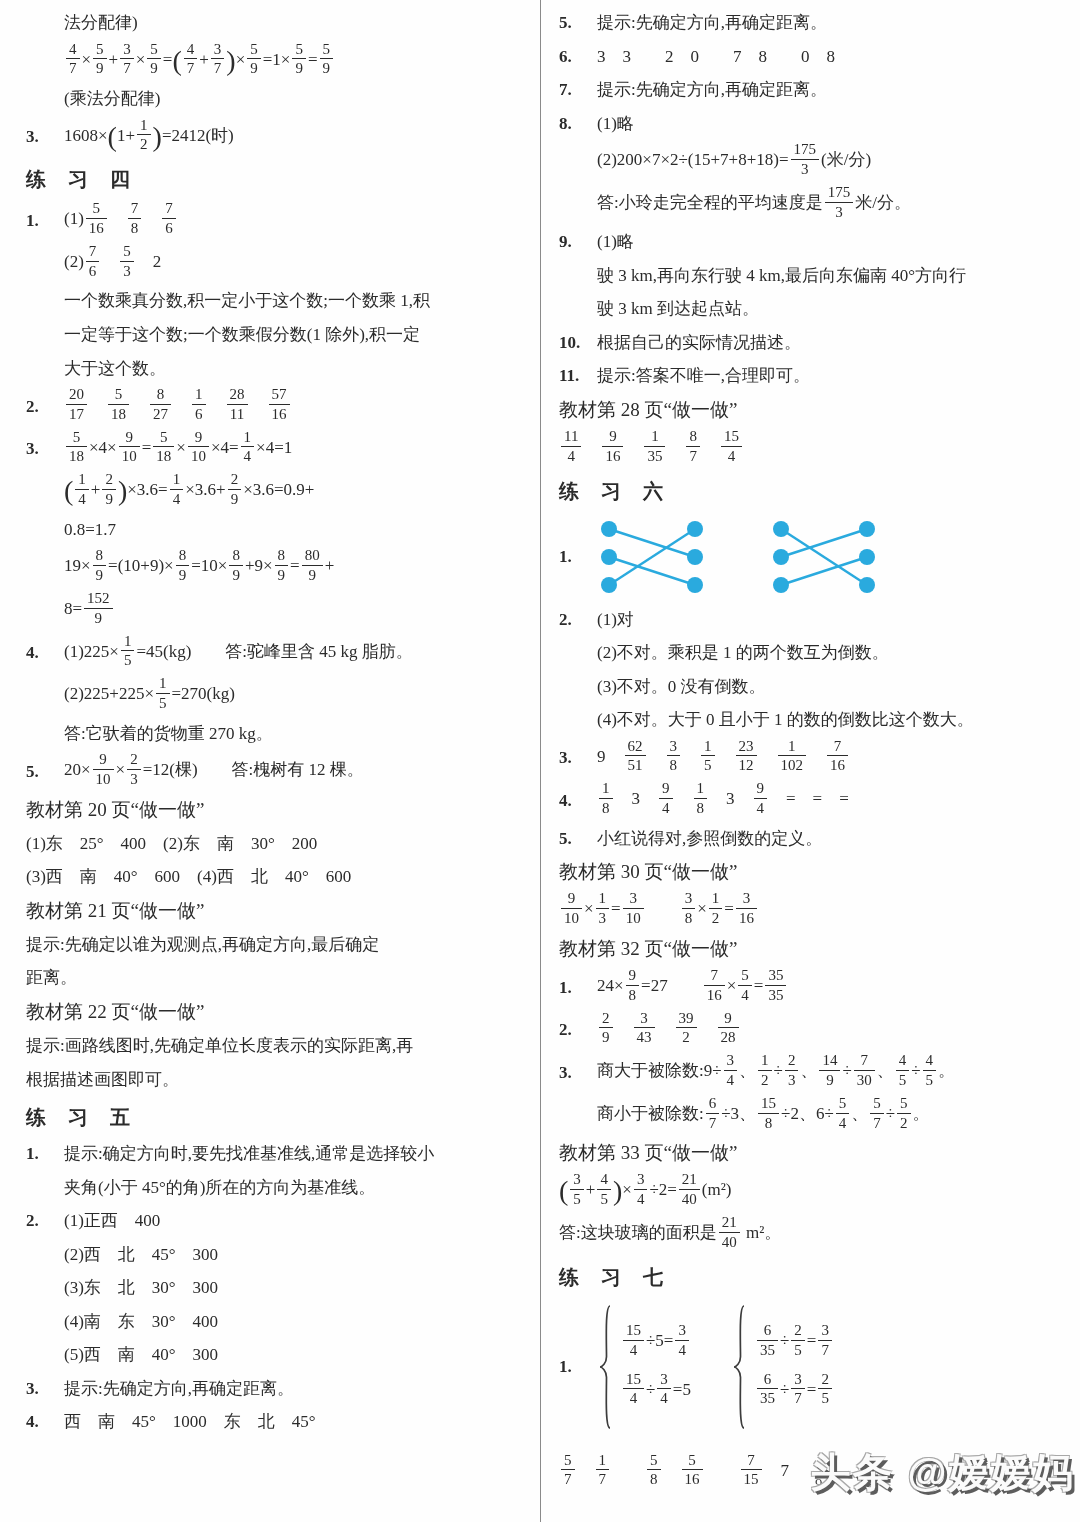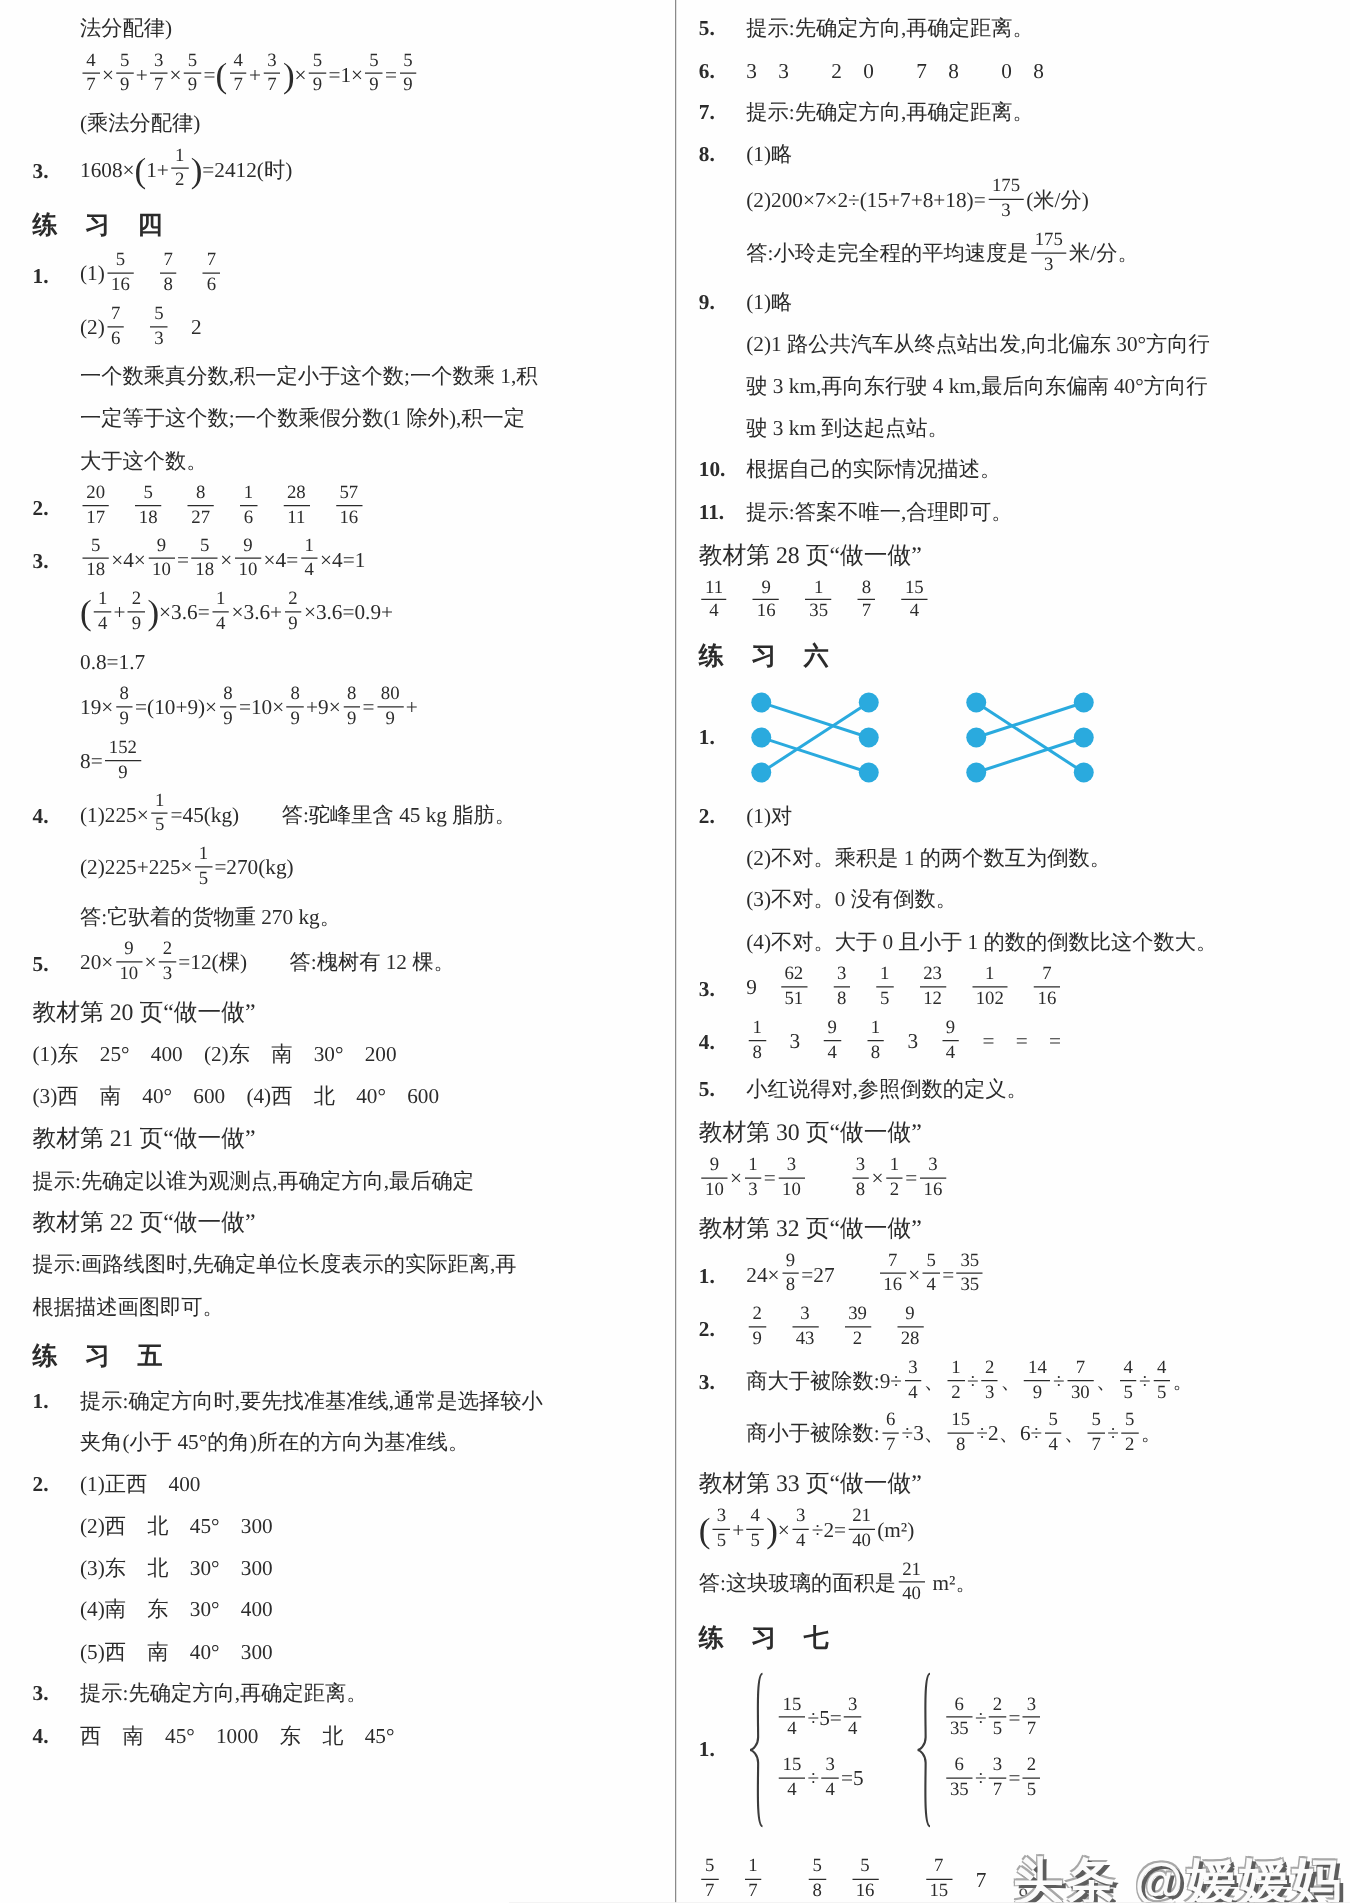--- a/index.html
+++ b/index.html
@@ -125,20 +125,23 @@
       <div class="line">
         <span class="content">(1)东　25°　400　(2)东　南　30°　200</span>
       </div>
       <div class="line">
         <span class="content">(3)西　南　40°　600　(4)西　北　40°　600</span>
       </div>
       <div class="bold-h">教材第 21 页“做一做”</div>
       <div class="line">
         <span class="content">提示:先确定以谁为观测点,再确定方向,最后确定</span>
       </div>
+      <div class="line">
+        <span class="content">距离。</span>
+      </div>
       <div class="bold-h">教材第 22 页“做一做”</div>
       <div class="line">
         <span class="content">提示:画路线图时,先确定单位长度表示的实际距离,再</span>
       </div>
       <div class="line">
         <span class="content">根据描述画图即可。</span>
       </div>
       <div class="center-h">练　习　五</div>
       <div class="line">
         <span class="num">1.</span>
@@ -198,24 +201,20 @@
         <span class="num empty"></span>
         <span class="content">(2)200×7×2÷(15+7+8+18)=<span class="frac"><span class="fn">175</span><span class="fd">3</span></span>(米/分)</span>
       </div>
       <div class="line">
         <span class="num empty"></span>
         <span class="content">答:小玲走完全程的平均速度是<span class="frac"><span class="fn">175</span><span class="fd">3</span></span>米/分。</span>
       </div>
       <div class="line">
         <span class="num">9.</span>
         <span class="content">(1)略</span>
-      </div>
-      <div class="line">
-        <span class="num empty"></span>
-        <span class="content">(2)1 路公共汽车从终点站出发,向北偏东 30°方向行</span>
       </div>
       <div class="line">
         <span class="num empty"></span>
         <span class="content">驶 3 km,再向东行驶 4 km,最后向东偏南 40°方向行</span>
       </div>
       <div class="line">
         <span class="num empty"></span>
         <span class="content">驶 3 km 到达起点站。</span>
       </div>
       <div class="line">

